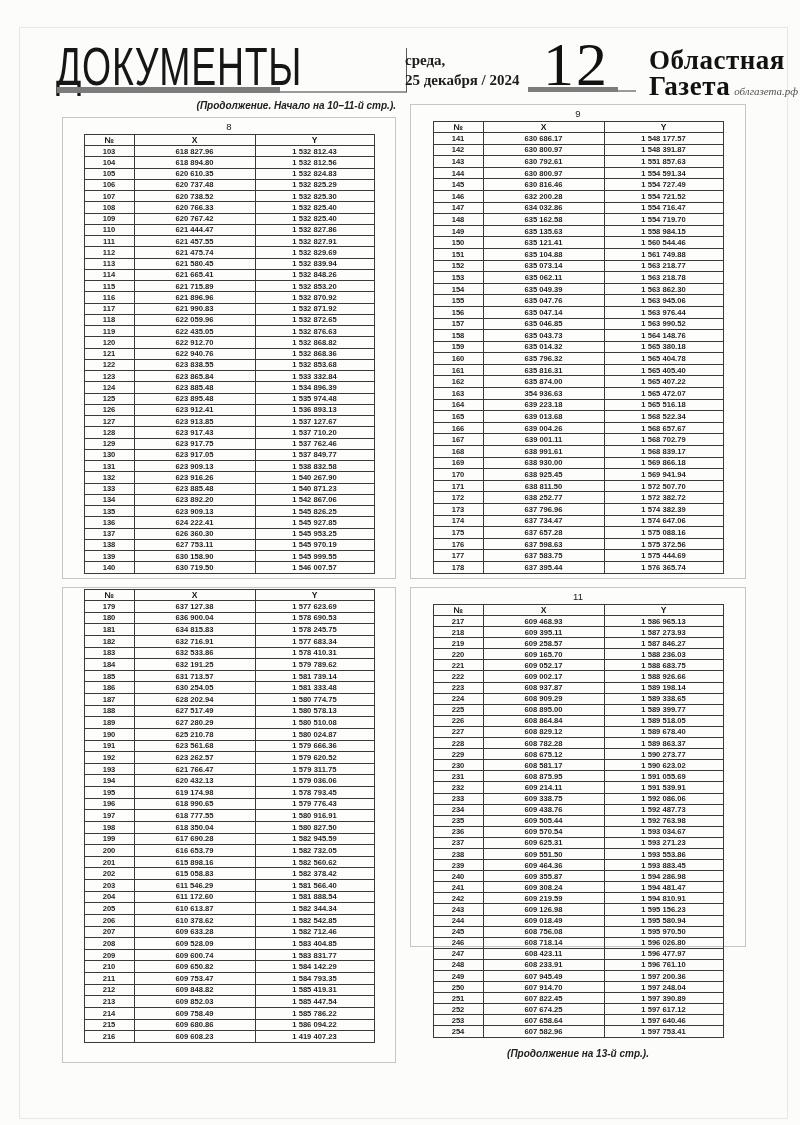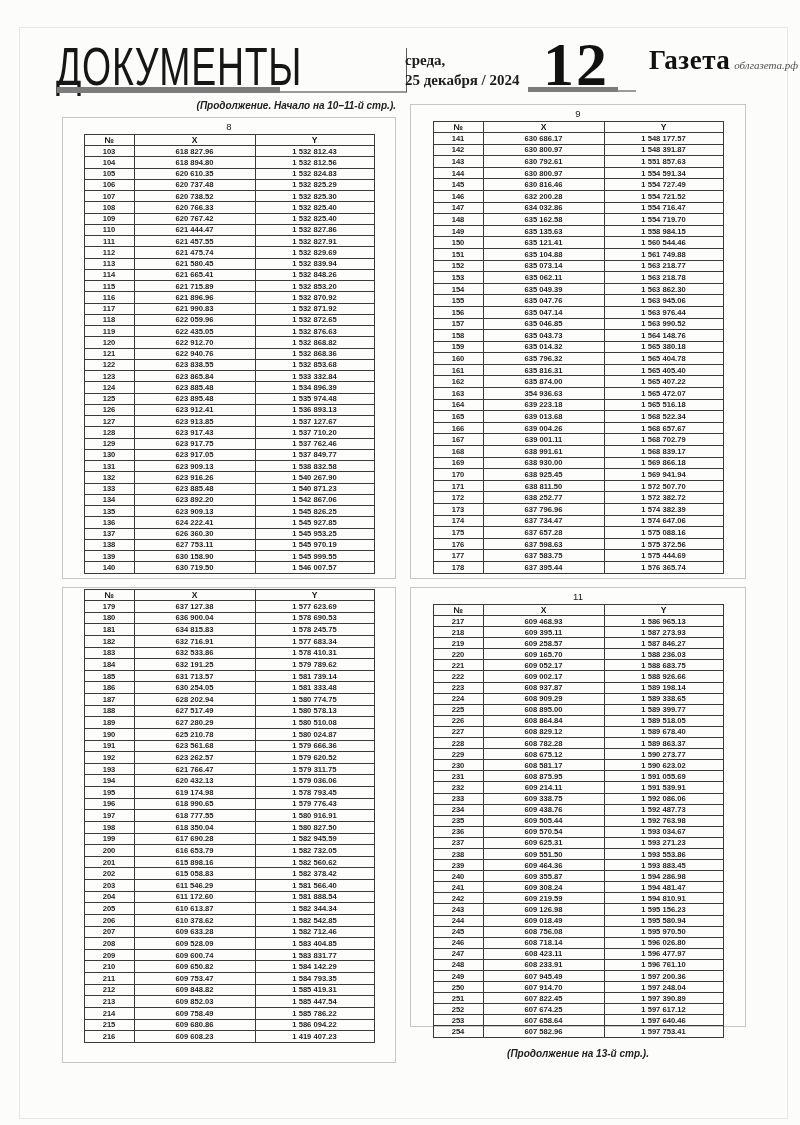--- a/index.html
+++ b/index.html
@@ -57,21 +57,21 @@
     font-weight: bold;
     font-size: 15px;
     line-height: 1.3;
     color: #1d1d1d;
   }
   .page-number {
     position: absolute;
     left: 543px; top: 33px;
     font-family: "Liberation Serif", serif;
     font-size: 62px;
-    font-weight: 700;
+    font-weight: 400;
     color: #111;
     line-height: 1;
     letter-spacing: 2px;
   }
   .page-number-rule {
     position: absolute;
     left: 528px; top: 87px;
     width: 90px; height: 5px;
     background: #7c7c7c;
   }
@@ -124,21 +124,21 @@
 
   
   .table-box {
     position: absolute;
     background: #fdfdfc;
     border: 1px solid #c6c6c3;
   }
   .box-8  { left: 62px;  top: 117px; width: 334px; height: 462px; }
   .box-9  { left: 410px; top: 104px; width: 336px; height: 475px; }
   .box-10 { left: 62px;  top: 587px; width: 334px; height: 476px; }
-  .box-11 { left: 410px; top: 587px; width: 336px; height: 440px; }
+  .box-11 { left: 410px; top: 587px; width: 336px; height: 360px; }
 
   .table-number {
     text-align: center;
     font-size: 9.5px;
     font-weight: 400;
     color: #1a1a1a;
     margin-top: 3px;
     line-height: 12px;
   }
   table.coords {
@@ -187,20 +187,21 @@
 <div class="dateblock">
   <div>среда,</div>
   <div>25 декабря / 2024</div>
 </div>
 
 <div class="page-number">12</div>
 <div class="page-number-rule"></div>
 <div class="page-number-rule-ext"></div>
 
 <div class="brand">
+  <div class="brand-line1">Областная</div>
   <div class="brand-line2"><span>Газета</span><span class="brand-site">облгазета.рф</span></div>
 </div>
 
 <div class="continuation-top">(Продолжение. Начало на 10–11-й стр.).</div>
 
 <div class="table-box box-8">
   <div class="table-number">8</div>
   <table class="coords">
     <colgroup>
         <col class="c-num">

